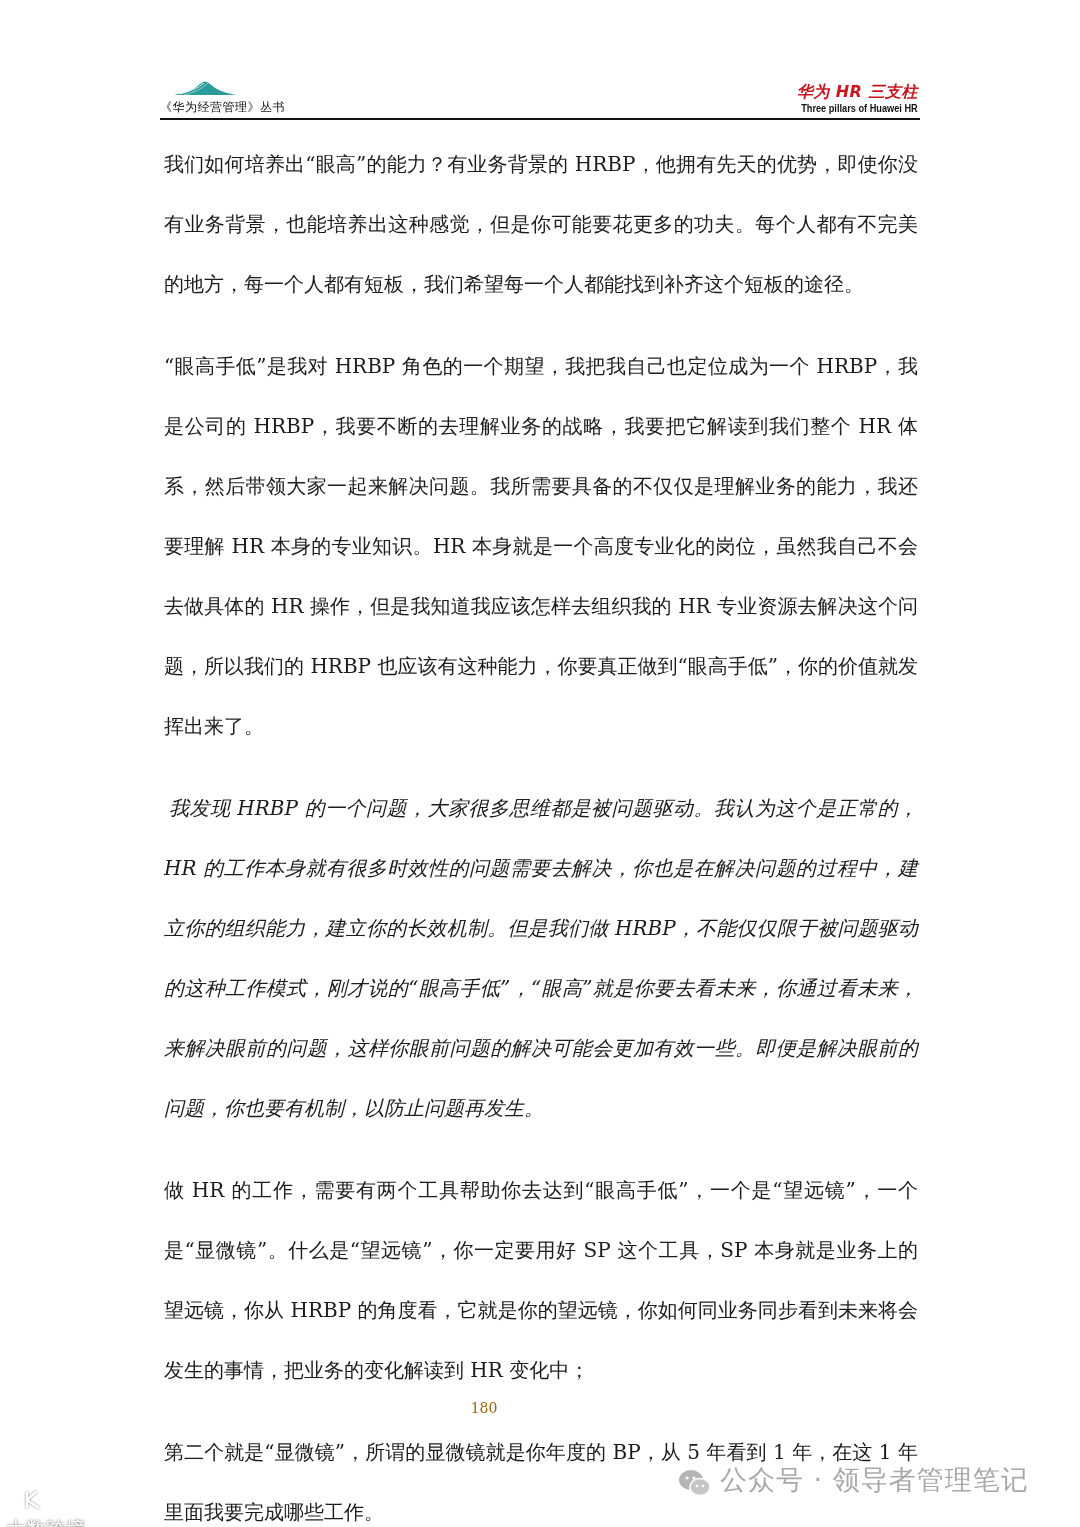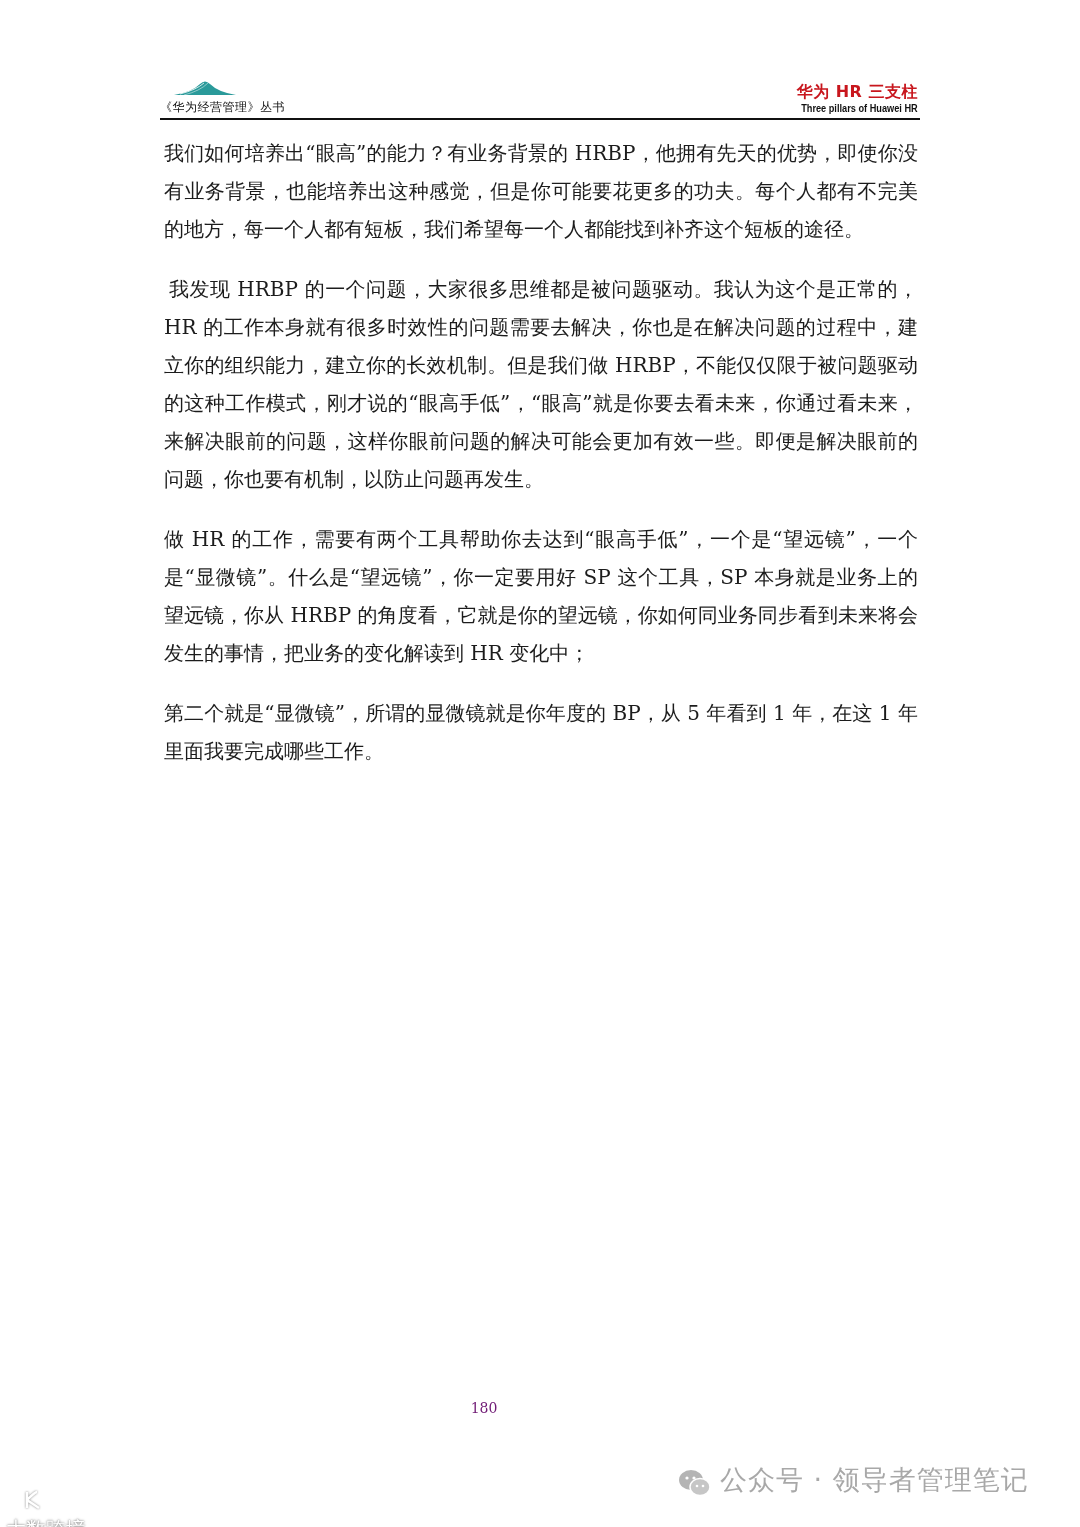--- a/index.html
+++ b/index.html
@@ -40,20 +40,21 @@
     }
     .brand-cn {
       position: absolute;
       right: 2px;
       top: 10px;
       font-family: "DejaVu Sans", "Liberation Sans", sans-serif;
       font-weight: bold;
       font-size: 16px;
       color: #c8161d;
       letter-spacing: 0.5px;
+      font-style: italic;
     }
     .brand-en {
       position: absolute;
       right: 2px;
       top: 31px;
       font-family: "Liberation Sans", "DejaVu Sans", sans-serif;
       font-weight: bold;
       font-size: 10px;
       color: #111;
       transform: scaleX(0.92);
@@ -69,36 +70,37 @@
     }
     .content {
       position: absolute;
       left: 164px;
       top: 134px;
       width: 754px;
     }
     .para {
       margin: 0 0 22px 0;
       font-size: 20px;
-      line-height: 38px;
+      line-height: 60px;
       text-align: justify;
       text-align-last: left;
       color: #1c1c1c;
     }
     .para.indent-space {
       text-indent: 5px;
+      font-style: italic;
     }
     .page-number {
       position: absolute;
       left: 0;
       width: 968px;
       top: 1400px;
       text-align: center;
       font-size: 14px;
-      color: #701a75;
+      color: #a16207;
     }
     .wm-right {
       position: absolute;
       left: 678px;
       top: 1462px;
       display: flex;
       align-items: flex-end;
       gap: 8px;
       color: #9a9a9a;
       font-family: "DejaVu Sans", "Liberation Sans", sans-serif;
@@ -130,20 +132,21 @@
     <path d="M10 17 Q26 13 34 5" stroke="#ffffff" stroke-width="0.8" fill="none" opacity="0.6"></path>
   </svg>
   <div class="series-title">《华为经营管理》丛书</div>
   <div class="brand-cn">华为 HR 三支柱</div>
   <div class="brand-en">Three pillars of Huawei HR</div>
   <div class="header-rule"></div>
 </div>
 
 <div class="content">
   <p class="para">我们如何培养出“眼高”的能力？有业务背景的 HRBP，他拥有先天的优势，即使你没有业务背景，也能培养出这种感觉，但是你可能要花更多的功夫。每个人都有不完美的地方，每一个人都有短板，我们希望每一个人都能找到补齐这个短板的途径。</p>
+  <p class="para">“眼高手低”是我对 HRBP 角色的一个期望，我把我自己也定位成为一个 HRBP，我是公司的 HRBP，我要不断的去理解业务的战略，我要把它解读到我们整个 HR 体系，然后带领大家一起来解决问题。我所需要具备的不仅仅是理解业务的能力，我还要理解 HR 本身的专业知识。HR 本身就是一个高度专业化的岗位，虽然我自己不会去做具体的 HR 操作，但是我知道我应该怎样去组织我的 HR 专业资源去解决这个问题，所以我们的 HRBP 也应该有这种能力，你要真正做到“眼高手低”，你的价值就发挥出来了。</p>
   <p class="para indent-space">我发现 HRBP 的一个问题，大家很多思维都是被问题驱动。我认为这个是正常的，HR 的工作本身就有很多时效性的问题需要去解决，你也是在解决问题的过程中，建立你的组织能力，建立你的长效机制。但是我们做 HRBP，不能仅仅限于被问题驱动的这种工作模式，刚才说的“眼高手低”，“眼高”就是你要去看未来，你通过看未来，来解决眼前的问题，这样你眼前问题的解决可能会更加有效一些。即便是解决眼前的问题，你也要有机制，以防止问题再发生。</p>
   <p class="para">做 HR 的工作，需要有两个工具帮助你去达到“眼高手低”，一个是“望远镜”，一个是“显微镜”。什么是“望远镜”，你一定要用好 SP 这个工具，SP 本身就是业务上的望远镜，你从 HRBP 的角度看，它就是你的望远镜，你如何同业务同步看到未来将会发生的事情，把业务的变化解读到 HR 变化中；</p>
   <p class="para">第二个就是“显微镜”，所谓的显微镜就是你年度的 BP，从 5 年看到 1 年，在这 1 年里面我要完成哪些工作。</p>
 </div>
 
 <div class="page-number">180</div>
 
 <div class="wm-right">
   <svg width="34" height="30" viewBox="0 0 34 30">
     <ellipse cx="13" cy="12" rx="12" ry="10" fill="#a8a8a8"></ellipse>

